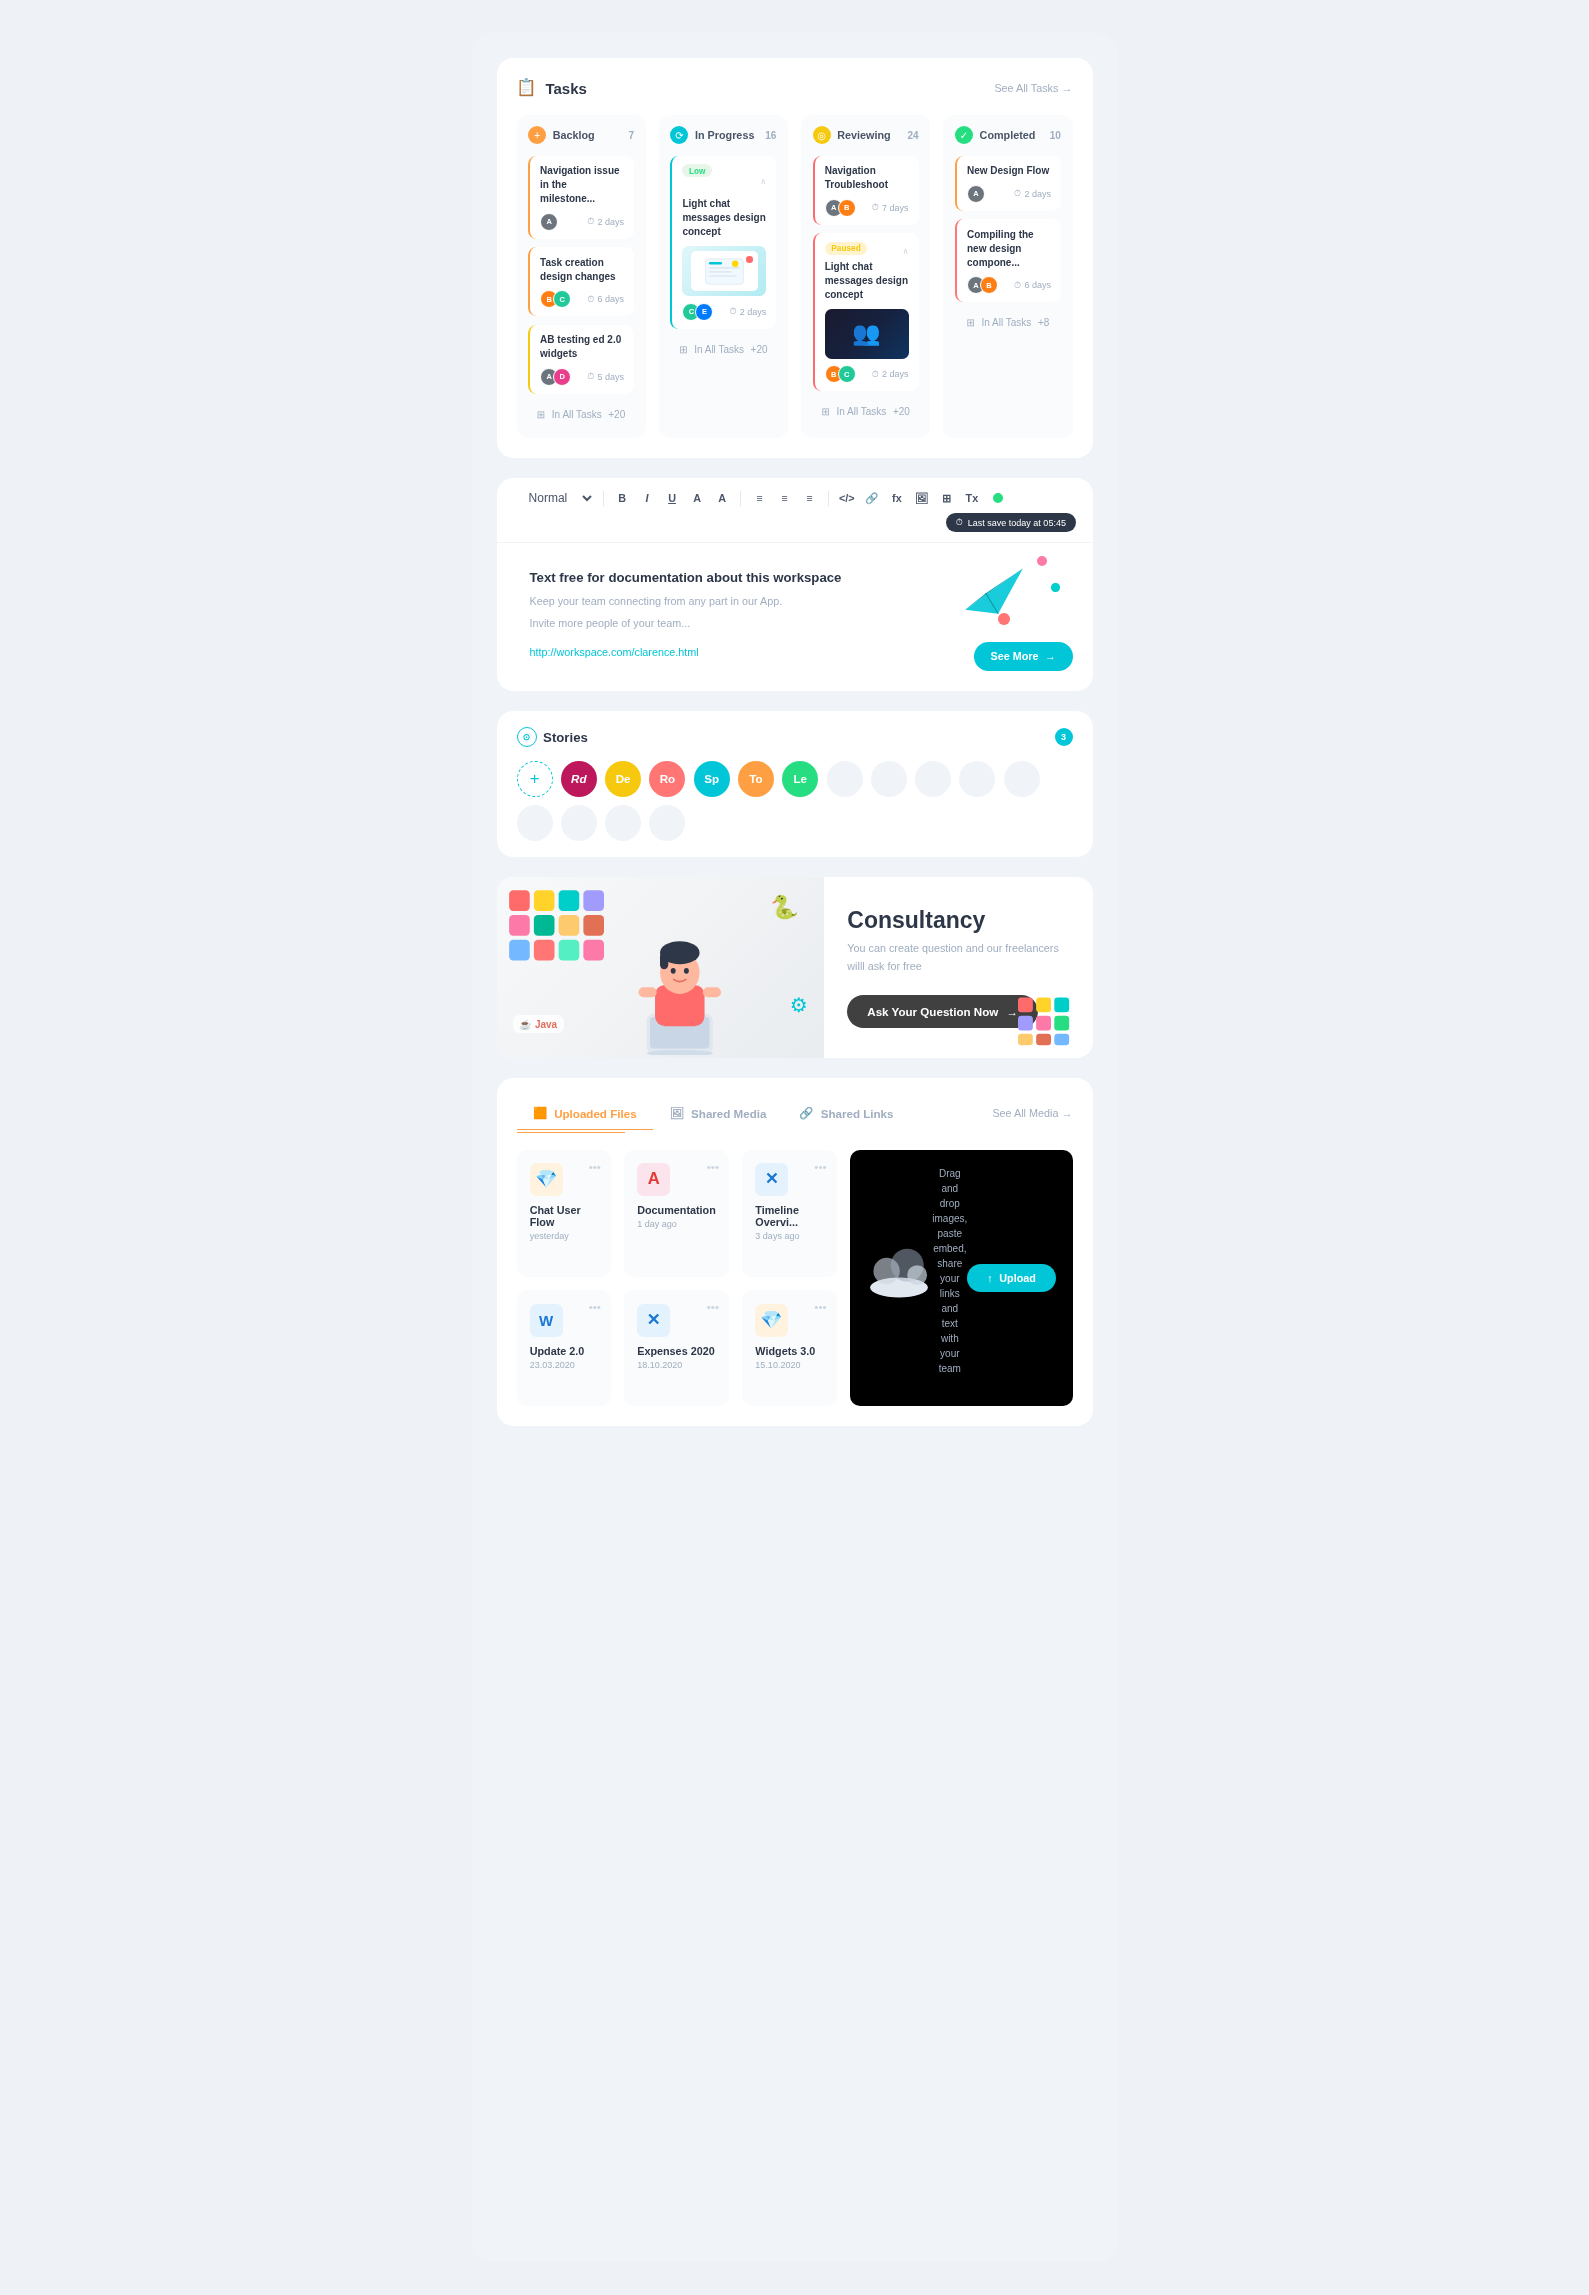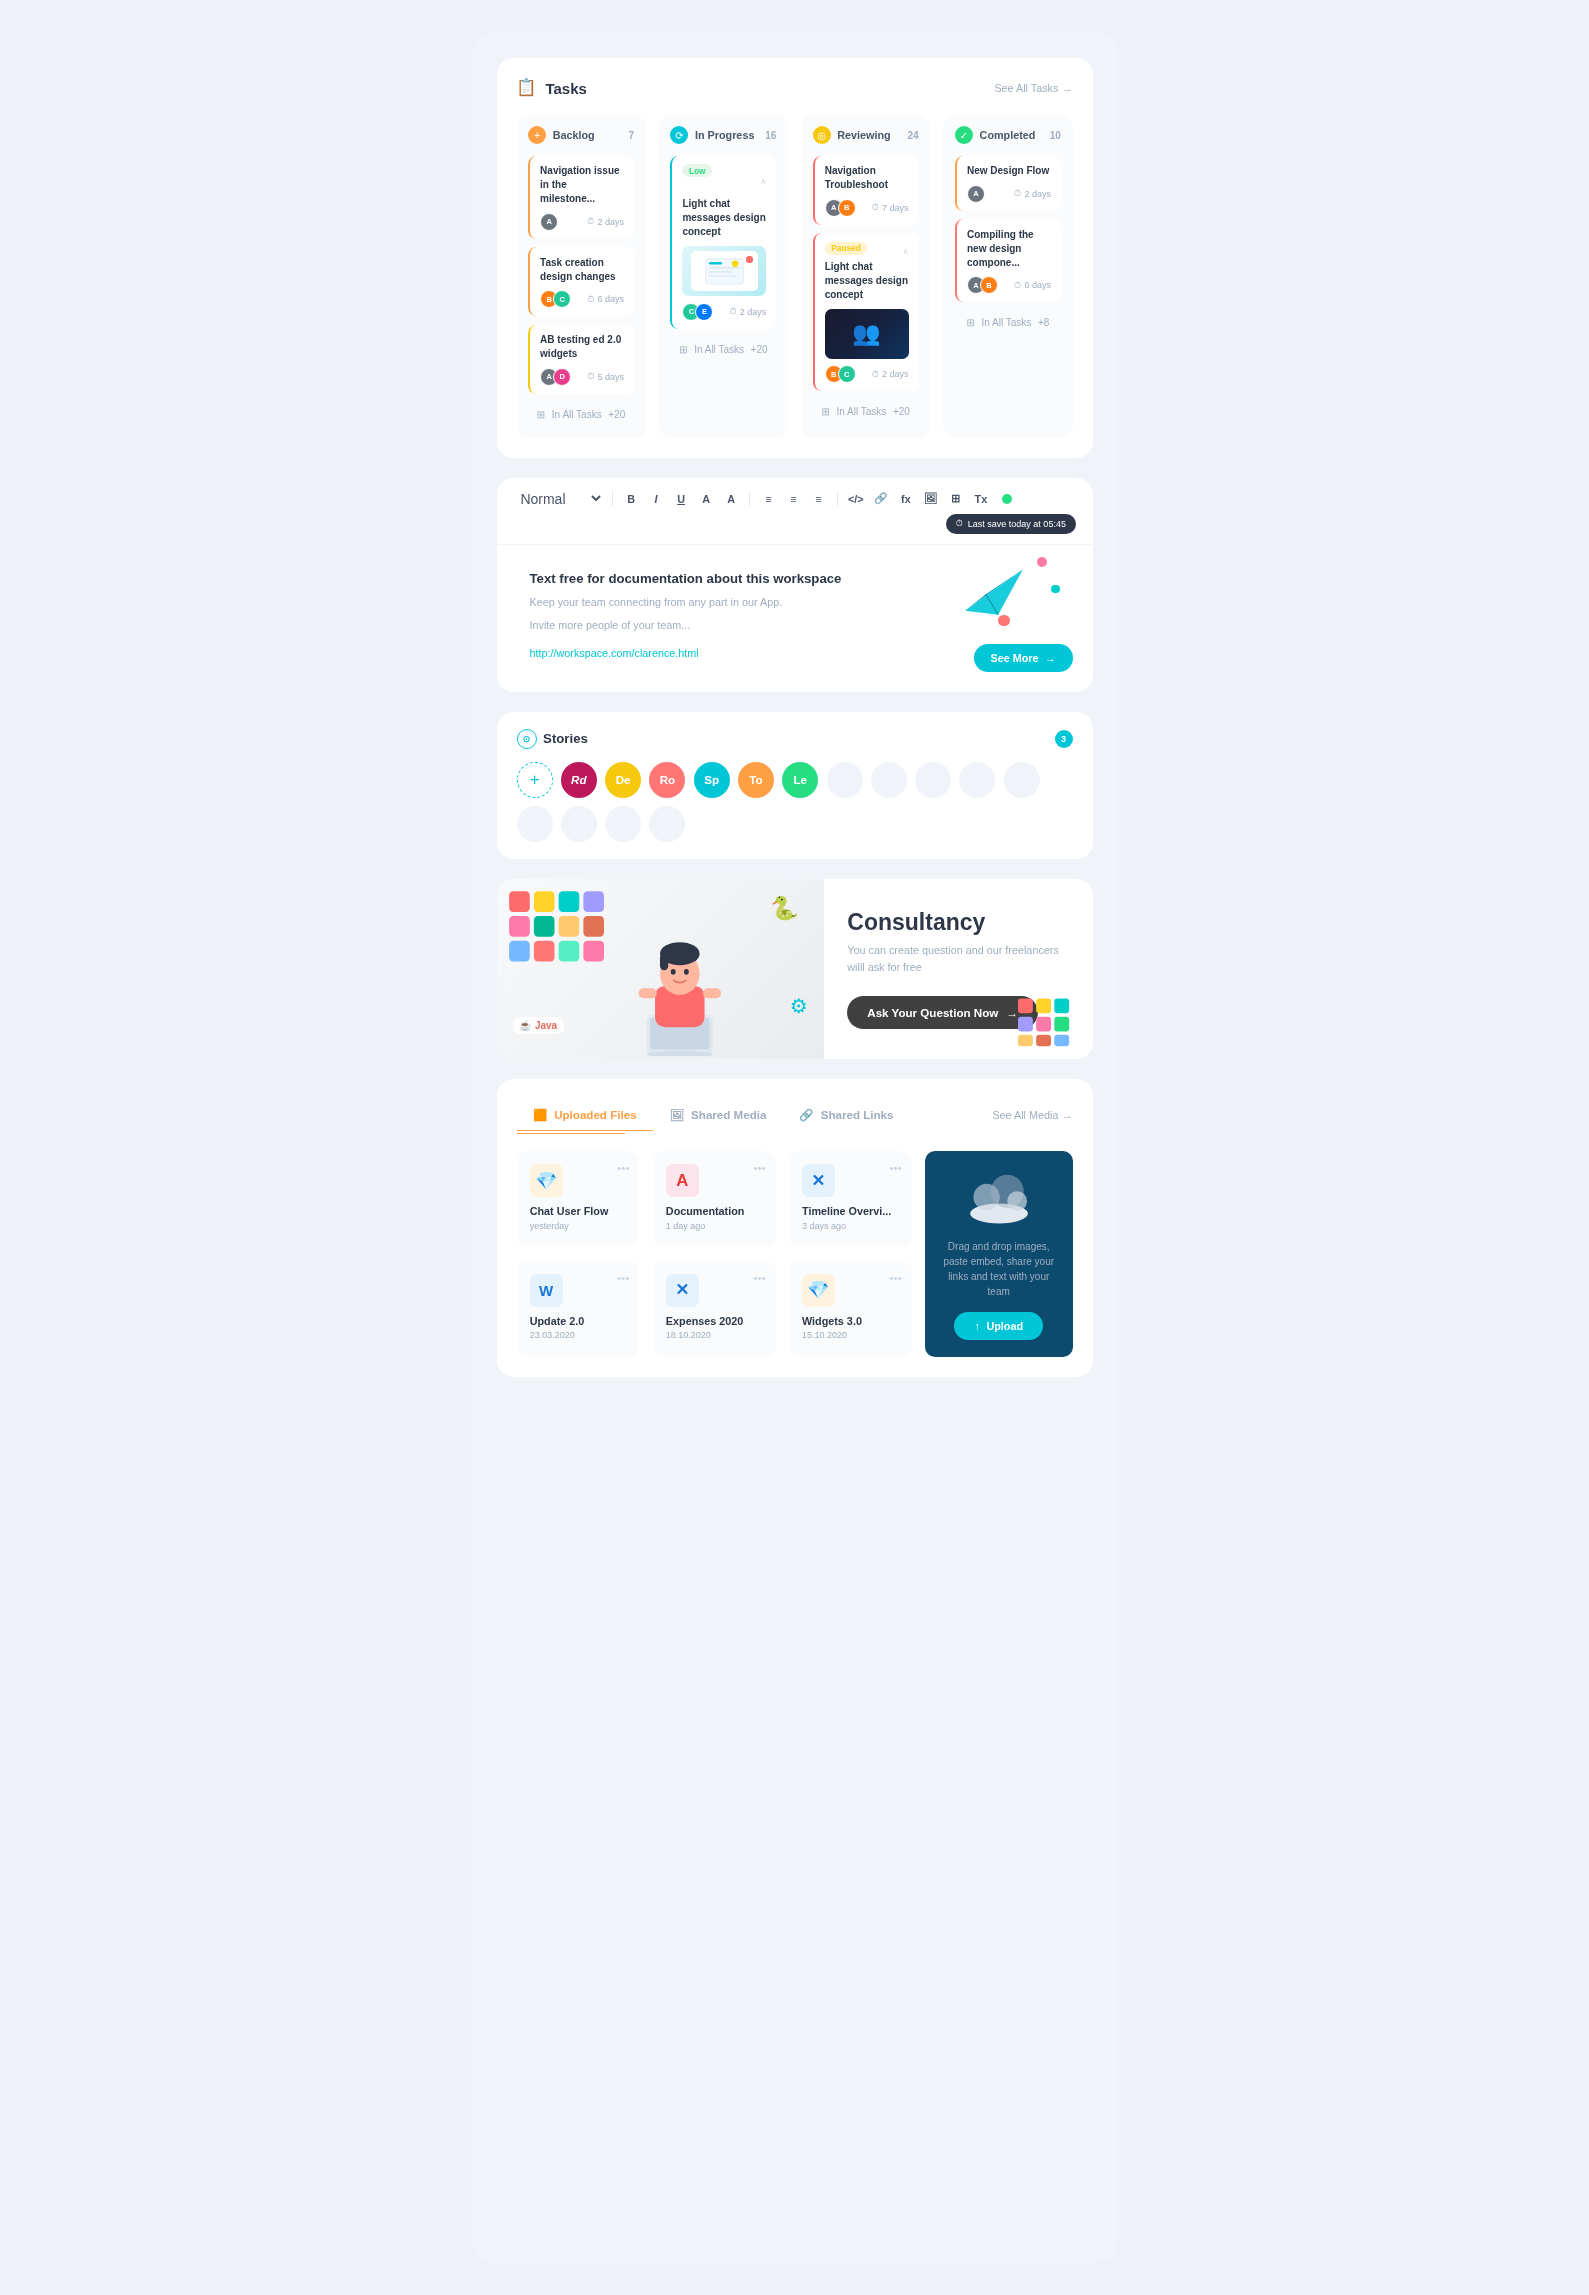--- a/index.html
+++ b/index.html
@@ -217,26 +217,27 @@
     }
     .editor-toolbar {
       display: flex;
       align-items: center;
       gap: 5px;
       padding: 10px 16.6px;
       border-bottom: 0.8px solid #f0f4f8;
       flex-wrap: wrap;
     }
     .toolbar-select {
-      font-size: 14px;
+      font-size: 12px;
       color: #4a5568;
       background: none;
       border: none;
       cursor: pointer;
       padding: 1.7px 3.3px;
+      text-align: center;
     }
     .toolbar-btn {
       width: 20px;
       height: 20px;
       display: flex;
       align-items: center;
       justify-content: center;
       font-size: 10.8px;
       color: #4a5568;
       cursor: pointer;
@@ -540,25 +541,25 @@
       font-size: 10.8px;
       font-weight: 600;
       color: #2d3748;
       margin-bottom: 3.3px;
     }
     .file-date {
       font-size: 9px;
       color: #a0aec0;
     }
     .upload-area {
-      background: #0c4a6e;
+      background: #000000;
       border-radius: 10px;
       padding: 16.6px;
       display: flex;
-      flex-direction: column;
+      flex-direction: row;
       align-items: center;
       justify-content: center;
       text-align: center;
       grid-row: span 2;
     }
     .upload-illustration {
       margin-bottom: 10px;
     }
     .upload-desc {
       font-size: 10px;

